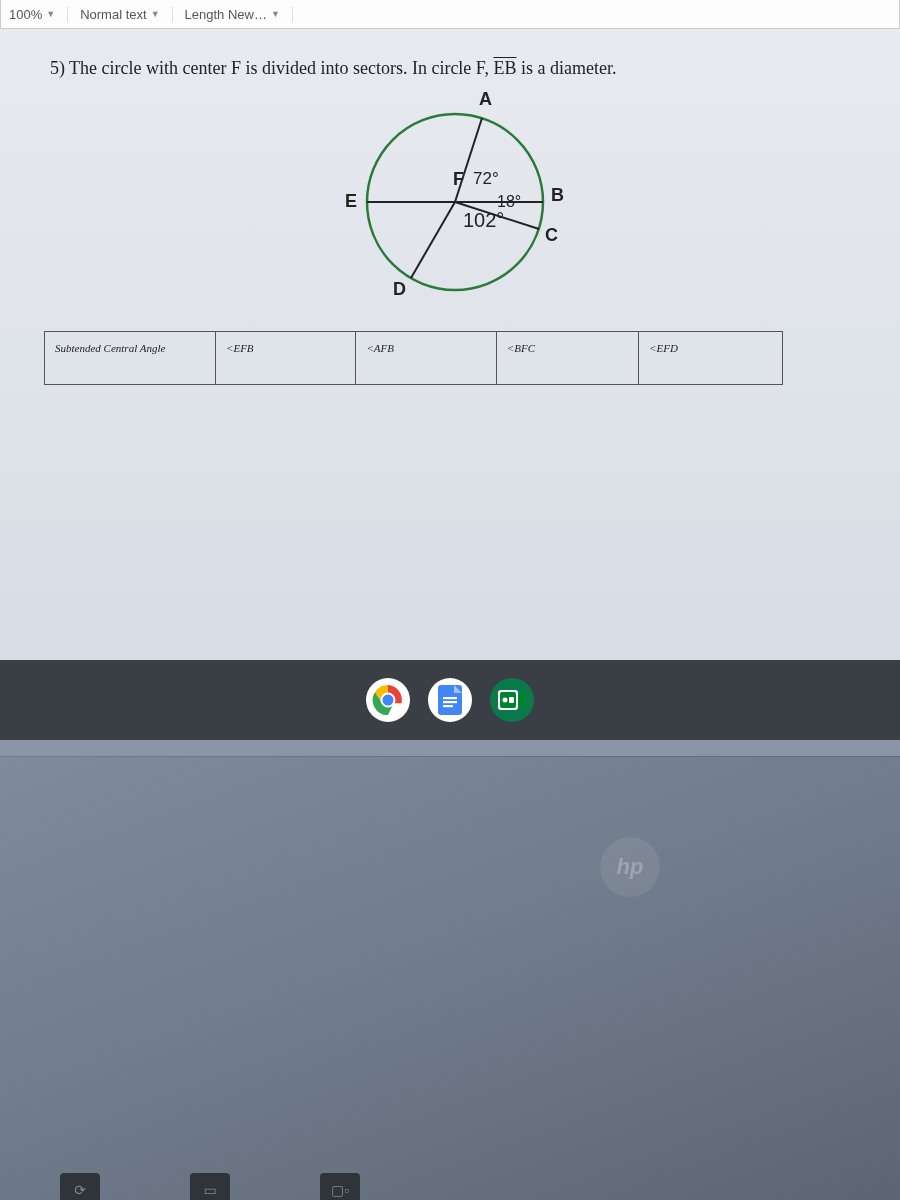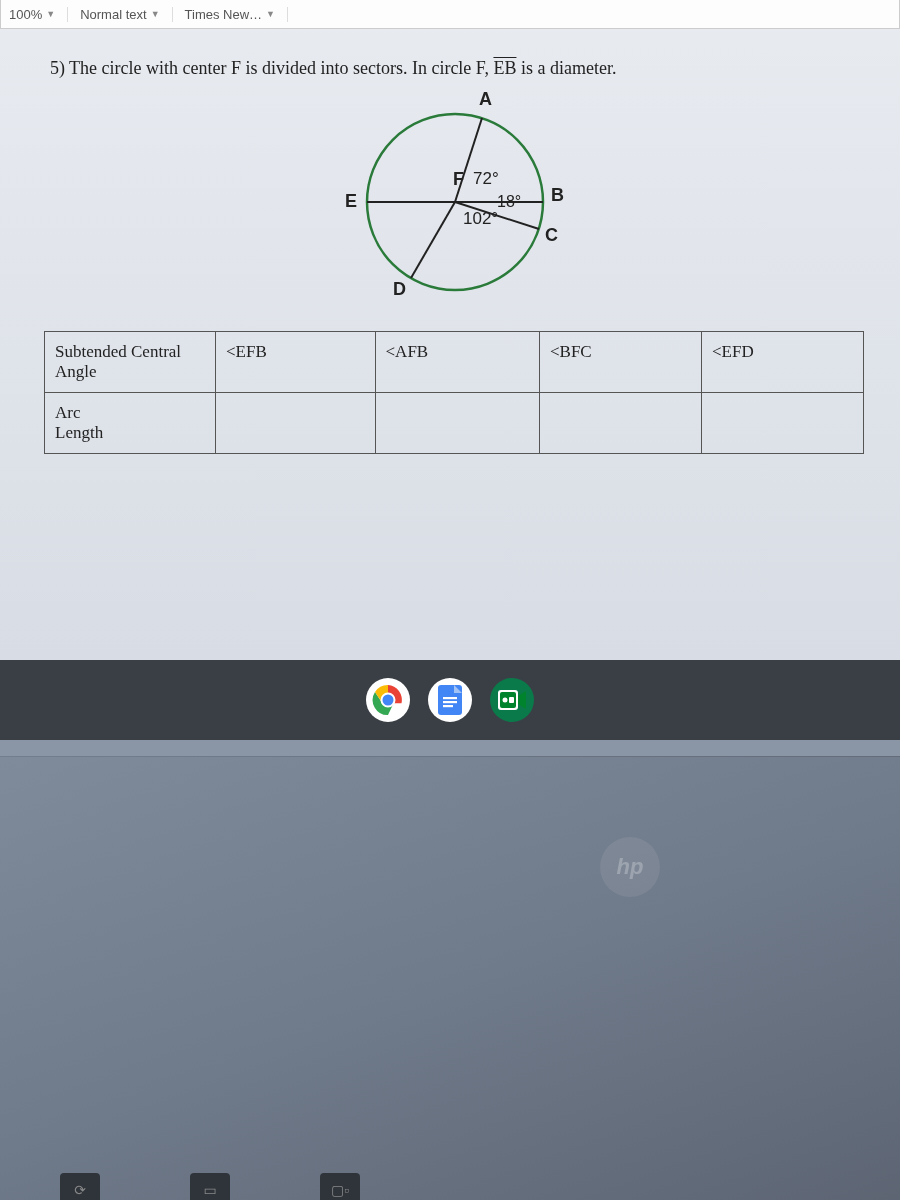--- a/index.html
+++ b/index.html
@@ -83,25 +83,26 @@
   }
   .fig-label {
     position: absolute;
     font-family: Arial, sans-serif;
     font-weight: bold;
     font-size: 18px;
     color: #222;
   }
   table.angle-table {
     border-collapse: collapse;
-    width: 820px;
+    width: 739px;
     font-family: 'Times New Roman', serif;
-    font-size: 17px;
+    font-size: 11px;
     color: #222;
     margin-left: -6px;
+    font-style: italic;
   }
   table.angle-table td {
     border: 1px solid #555;
     padding: 10px 10px;
     vertical-align: top;
     height: 32px;
   }
   table.angle-table td:first-child {
     width: 150px;
   }
@@ -183,21 +184,21 @@
   <div class="toolbar">
     <div class="toolbar-item">
       <span>100%</span>
       <span class="caret-down">▼</span>
     </div>
     <div class="toolbar-item">
       <span>Normal text</span>
       <span class="caret-down">▼</span>
     </div>
     <div class="toolbar-item">
-      <span>Times New…</span>
+      <span>Length New…</span>
       <span class="caret-down">▼</span>
     </div>
   </div>
 
   <div class="doc-body">
     <div>
       <span class="question-line qnum">5)</span><span class="question-line">The circle with center F is divided into sectors. In circle F, </span><span class="question-line overline">EB</span><span class="question-line"> is a diameter.</span>
     </div>
 
     <div class="figure-wrap">
@@ -213,39 +214,31 @@
         <line x1="150" y1="115" x2="106" y2="191" stroke="#222" stroke-width="2"></line>
       </svg>
       <span class="fig-label" style="left:174px; top:2px;">A</span>
       <span class="fig-label" style="left:246px; top:98px;">B</span>
       <span class="fig-label" style="left:240px; top:138px;">C</span>
       <span class="fig-label" style="left:88px; top:192px;">D</span>
       <span class="fig-label" style="left:40px; top:104px;">E</span>
       <span class="fig-label" style="left:148px; top:82px; font-weight:bold;">F</span>
       <span class="fig-label" style="left:168px; top:82px; font-weight:normal; font-size:17px;">72°</span>
       <span class="fig-label" style="left:192px; top:106px; font-weight:normal; font-size:16px;">18°</span>
-      <span class="fig-label" style="left:158px; top:122px; font-weight:normal; font-size:17px;text-align:right;">102°</span>
+      <span class="fig-label" style="left:158px; top:122px; font-weight:normal; font-size:20px;text-align:right;">102°</span>
     </div>
 
     <table class="angle-table">
       <tbody>
           <tr>
         <td>Subtended Central Angle</td>
         <td>&lt;EFB</td>
         <td>&lt;AFB</td>
         <td>&lt;BFC</td>
         <td>&lt;EFD</td>
-      </tr>
-      <tr>
-        <td style="white-space:pre-line;">Arc
-Length</td>
-        <td></td>
-        <td></td>
-        <td></td>
-        <td></td>
       </tr>
     </tbody>
       </table>
 
   </div>
 </div>
 
 <div class="shelf">
   <div class="shelf-icon chrome">
     <svg width="34" height="34" viewBox="0 0 34 34">

